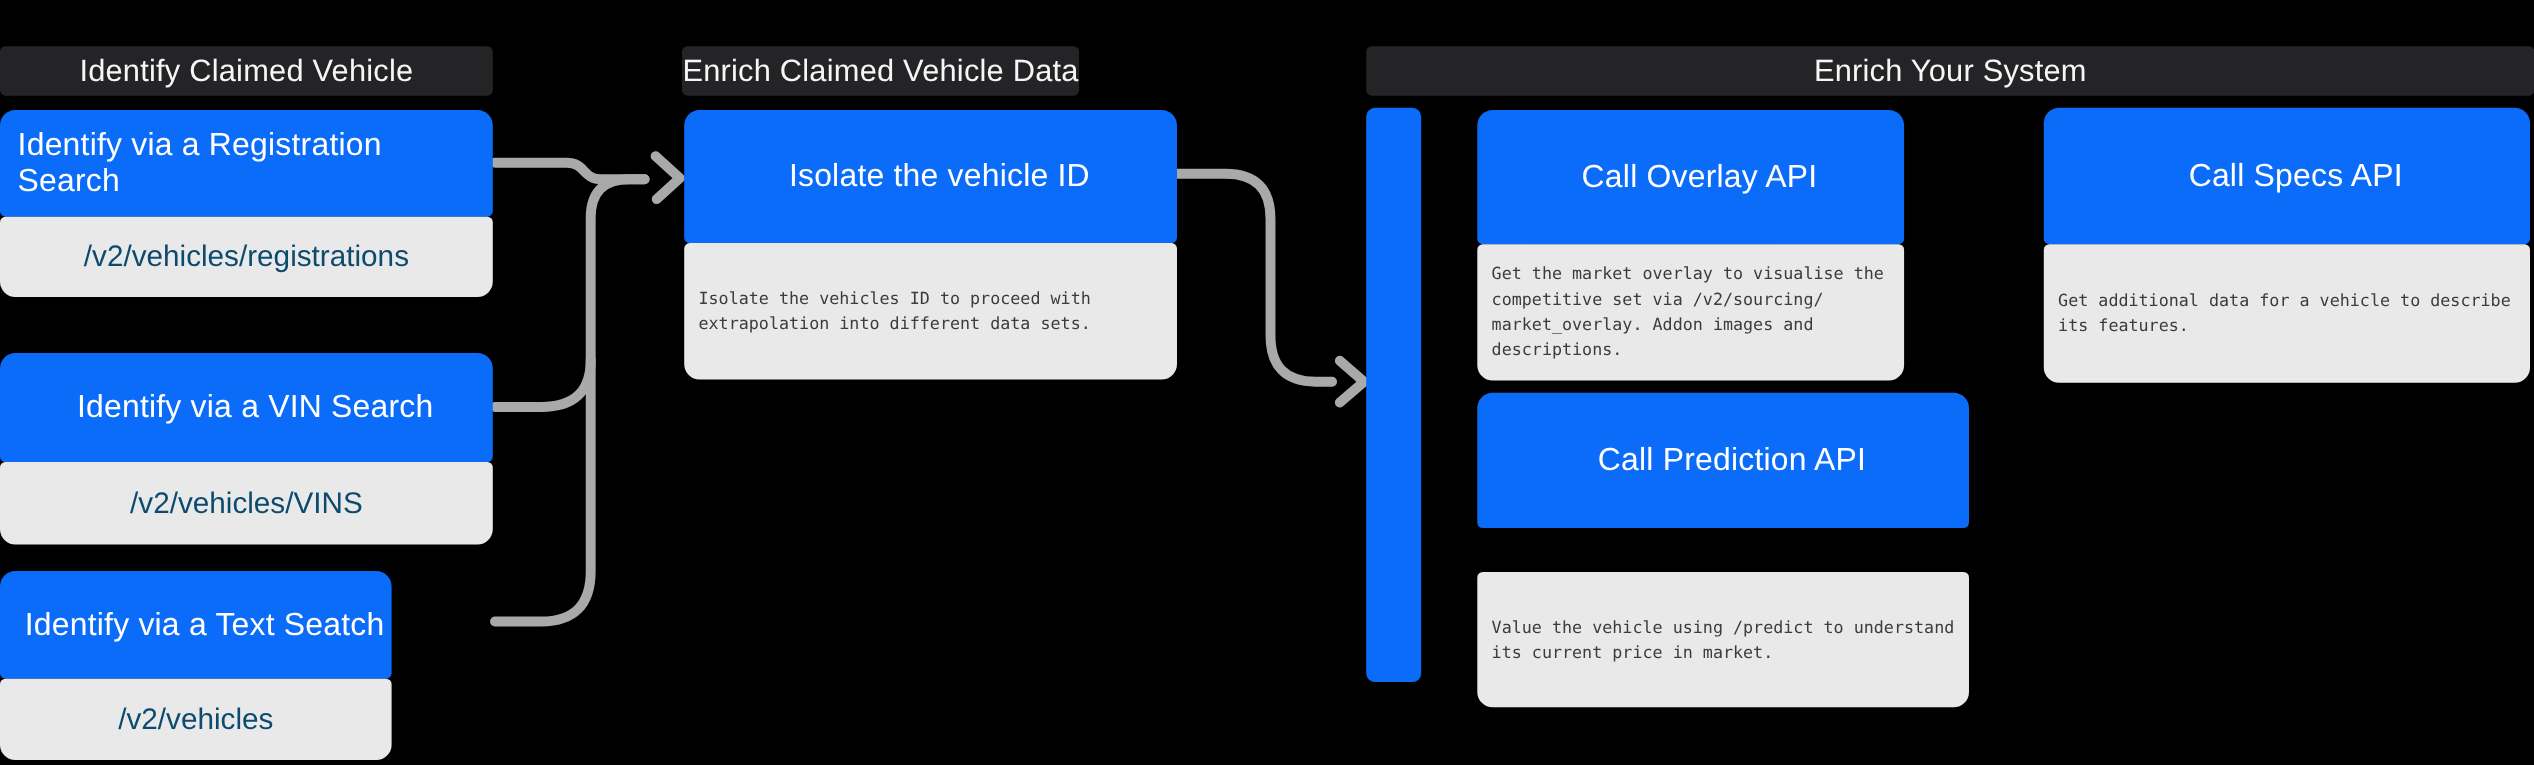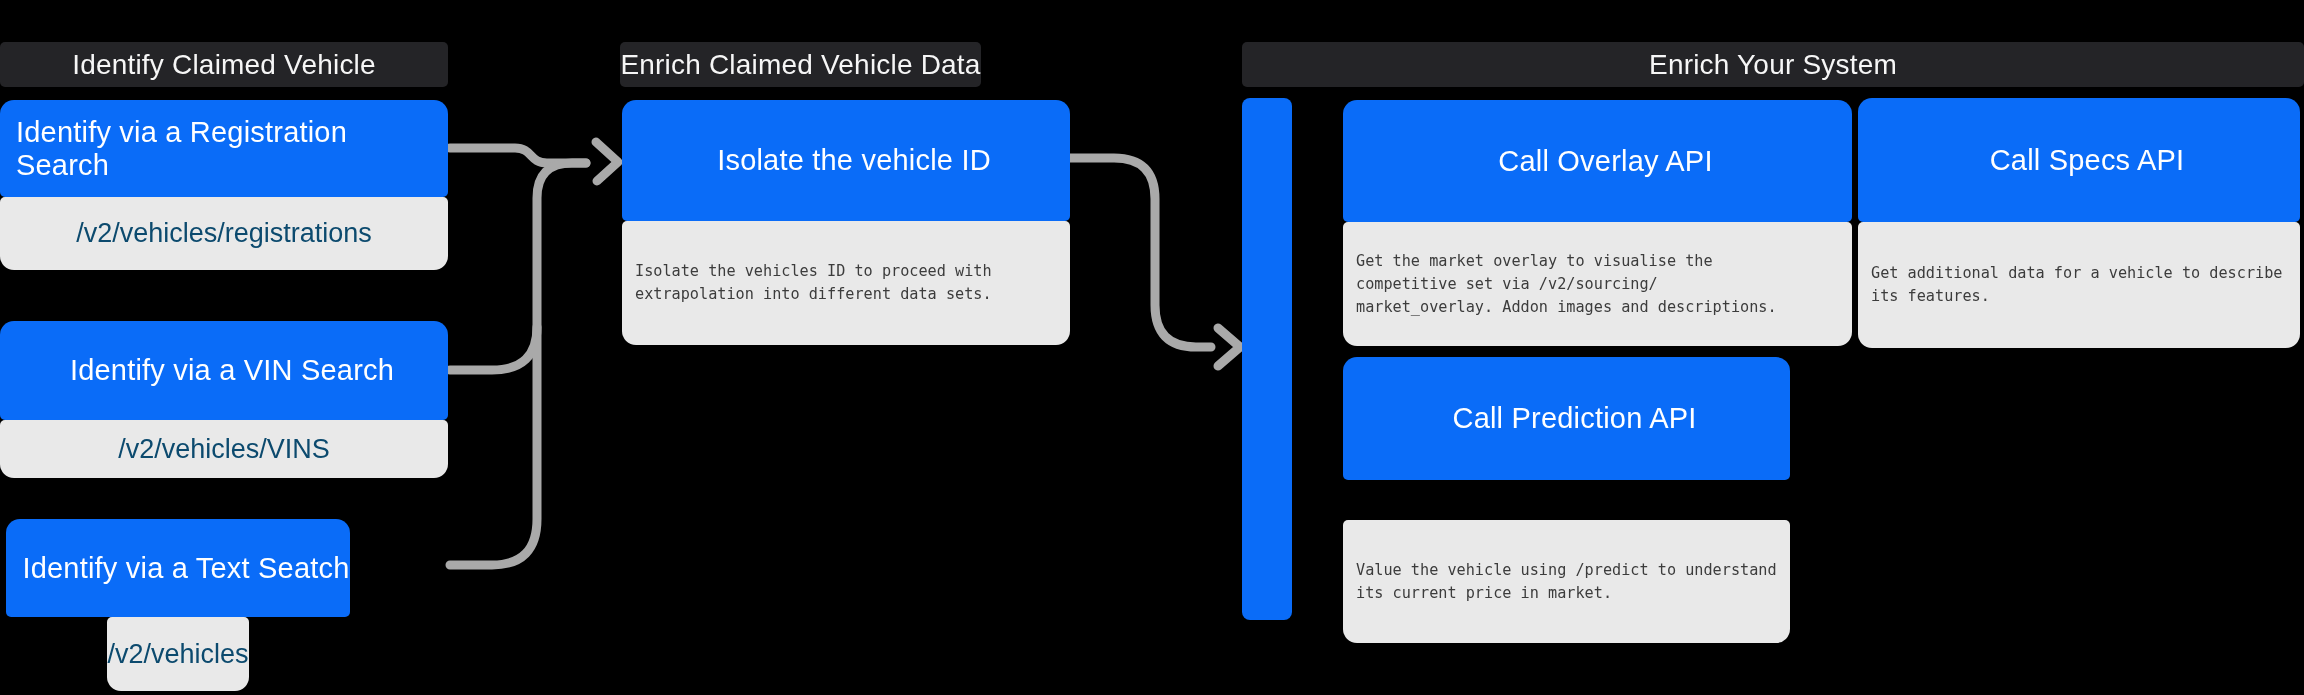--- a/index.html
+++ b/index.html
@@ -130,47 +130,47 @@
     </div>
     <div class="card-bottom endpoint" style="height:73px;">
       <span>/v2/vehicles/registrations</span>
     </div>
   </div>
 
   <div class="card" style="left:0; top:321px; width:448px;">
     <div class="card-top" style="height:99px;">
       <span class="card-title">Identify via a VIN Search</span>
     </div>
-    <div class="card-bottom endpoint" style="height:58px;">
+    <div class="card-bottom endpoint" style="height:75px;">
       <span>/v2/vehicles/VINS</span>
     </div>
   </div>
 
-  <div class="card" style="left:0; top:519px; width:356px;align-items:center;">
+  <div class="card" style="left:0; top:519px; width:356px;">
     <div class="card-top" style="height:98px;">
       <span class="card-title">Identify via a Text Seatch</span>
     </div>
     <div class="card-bottom endpoint" style="height:74px;">
       <span>/v2/vehicles</span>
     </div>
   </div>
 
   <div class="card" style="left:622px; top:100px; width:448px;">
     <div class="card-top" style="height:121px;">
       <span class="card-title">Isolate the vehicle ID</span>
     </div>
     <div class="card-bottom desc" style="height:124px;">
       <span>Isolate the vehicles ID to proceed with
 extrapolation into different data sets.</span>
     </div>
   </div>
 
   <div class="vbar"></div>
 
-  <div class="card" style="left:1343px; top:100px; width:509px;">
+  <div class="card" style="left:1343px; top:100px; width:388px;">
     <div class="card-top" style="height:122px;">
       <span class="card-title">Call Overlay API</span>
     </div>
     <div class="card-bottom desc" style="height:124px;">
       <span>Get the market overlay to visualise the
 competitive set via /v2/sourcing/
 market_overlay. Addon images and descriptions.</span>
     </div>
   </div>
 

